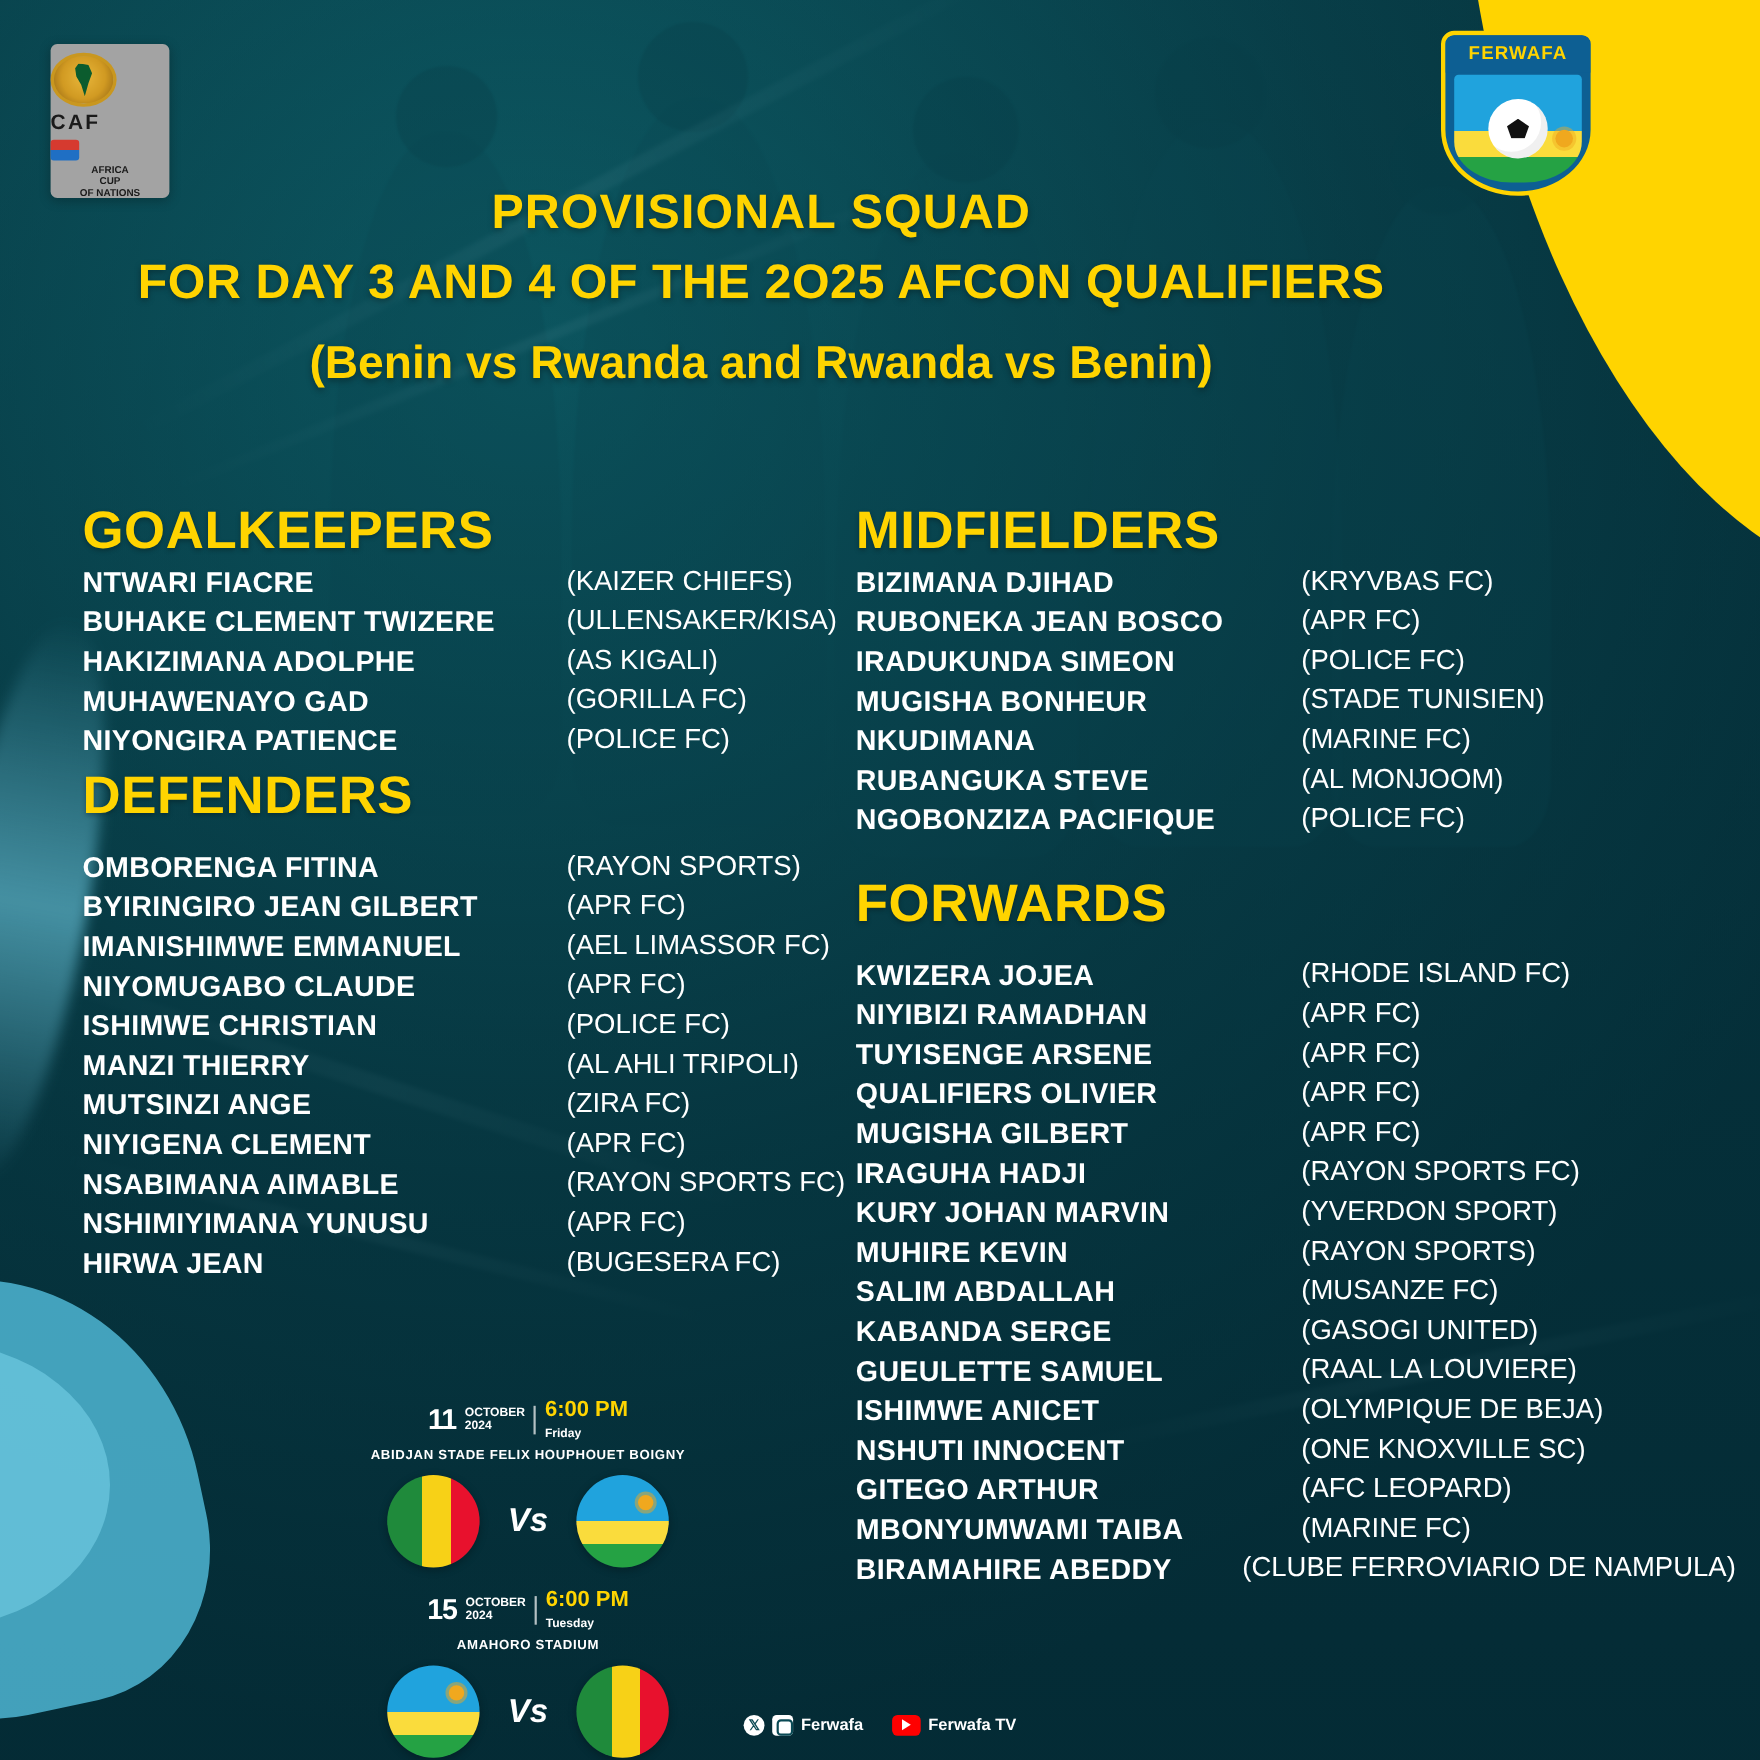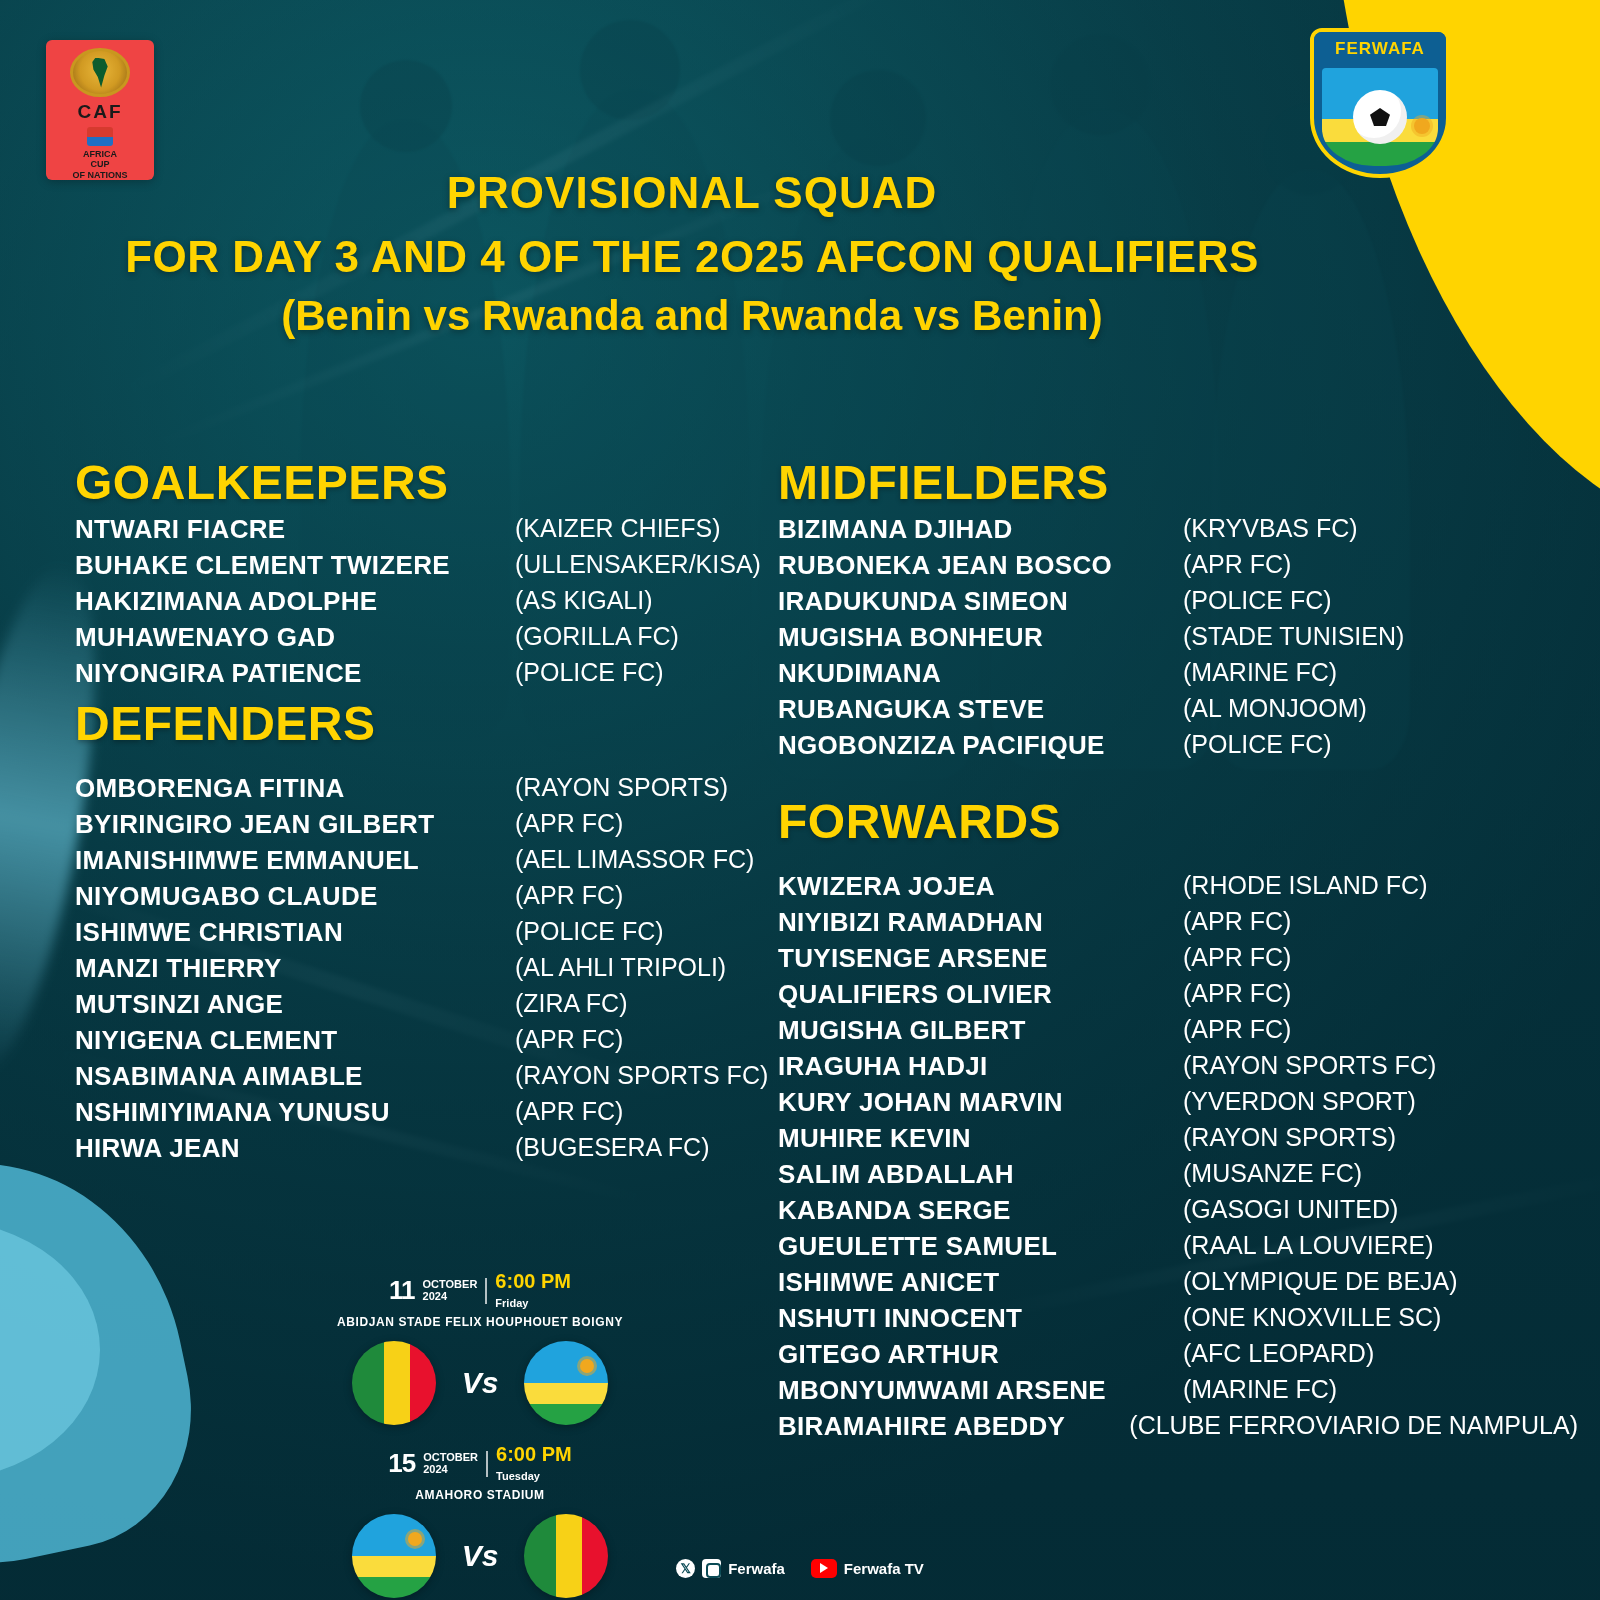--- a/index.html
+++ b/index.html
@@ -79,23 +79,23 @@
     transform: rotate(10deg);
     filter: blur(6px);
   }
 
   .content { position: relative; z-index: 10; width: 1600px; height: 1600px; }
 
   
   .caf-logo {
     position: absolute; left: 46px; top: 40px;
     width: 108px; height: 140px;
-    background: #ef4444;
+    background: #a3a3a3;
     border-radius: 6px;
-    display: flex; flex-direction: column; align-items: center;
+    display: flex; flex-direction: column; 
     padding-top: 8px;
     box-shadow: 0 2px 10px rgba(0,0,0,0.25);
   }
   .caf-badge {
     width: 60px; height: 52px;
     border-radius: 50%;
     background: radial-gradient(circle at 50% 45%, #e8b63a 0%, #d19a22 55%, #8b5f12 100%);
     border: 3px solid #c9971f;
     position: relative;
   }
@@ -157,21 +157,21 @@
 
   
   .title-block {
     position: absolute; top: 168px; left: 0; width: 1384px;
     text-align: center; color: #ffd400;
     font-weight: bold;
     text-shadow: 0 2px 6px rgba(0,0,0,0.35);
   }
   .title-1 { font-size: 44px; letter-spacing: 1px; }
   .title-2 { font-size: 44px; letter-spacing: 0.5px; margin-top: 14px; }
-  .title-3 { font-size: 42px; margin-top: 10px; }
+  .title-3 { font-size: 42px; margin-top: 24px; }
 
   
   .col { position: absolute; }
   .col-left { left: 75px; top: 455px; width: 720px; }
   .col-right { left: 778px; top: 455px; width: 800px; }
 
   .section-head {
     color: #ffd400;
     font-weight: bold;
     font-size: 48px;
@@ -485,21 +485,21 @@
       </div>
       <div class="row">
         <span class="player">NSHUTI INNOCENT</span>
         <span class="club">(ONE KNOXVILLE SC)</span>
       </div>
       <div class="row">
         <span class="player">GITEGO ARTHUR</span>
         <span class="club">(AFC LEOPARD)</span>
       </div>
       <div class="row">
-        <span class="player">MBONYUMWAMI ARSENE</span>
+        <span class="player">MBONYUMWAMI TAIBA</span>
         <span class="club">(MARINE FC)</span>
       </div>
       <div class="row">
         <span class="player">BIRAMAHIRE ABEDDY</span>
         <span class="club">(CLUBE FERROVIARIO DE NAMPULA)</span>
       </div>
     </div>
   </div>
 
   <div class="fixtures">

